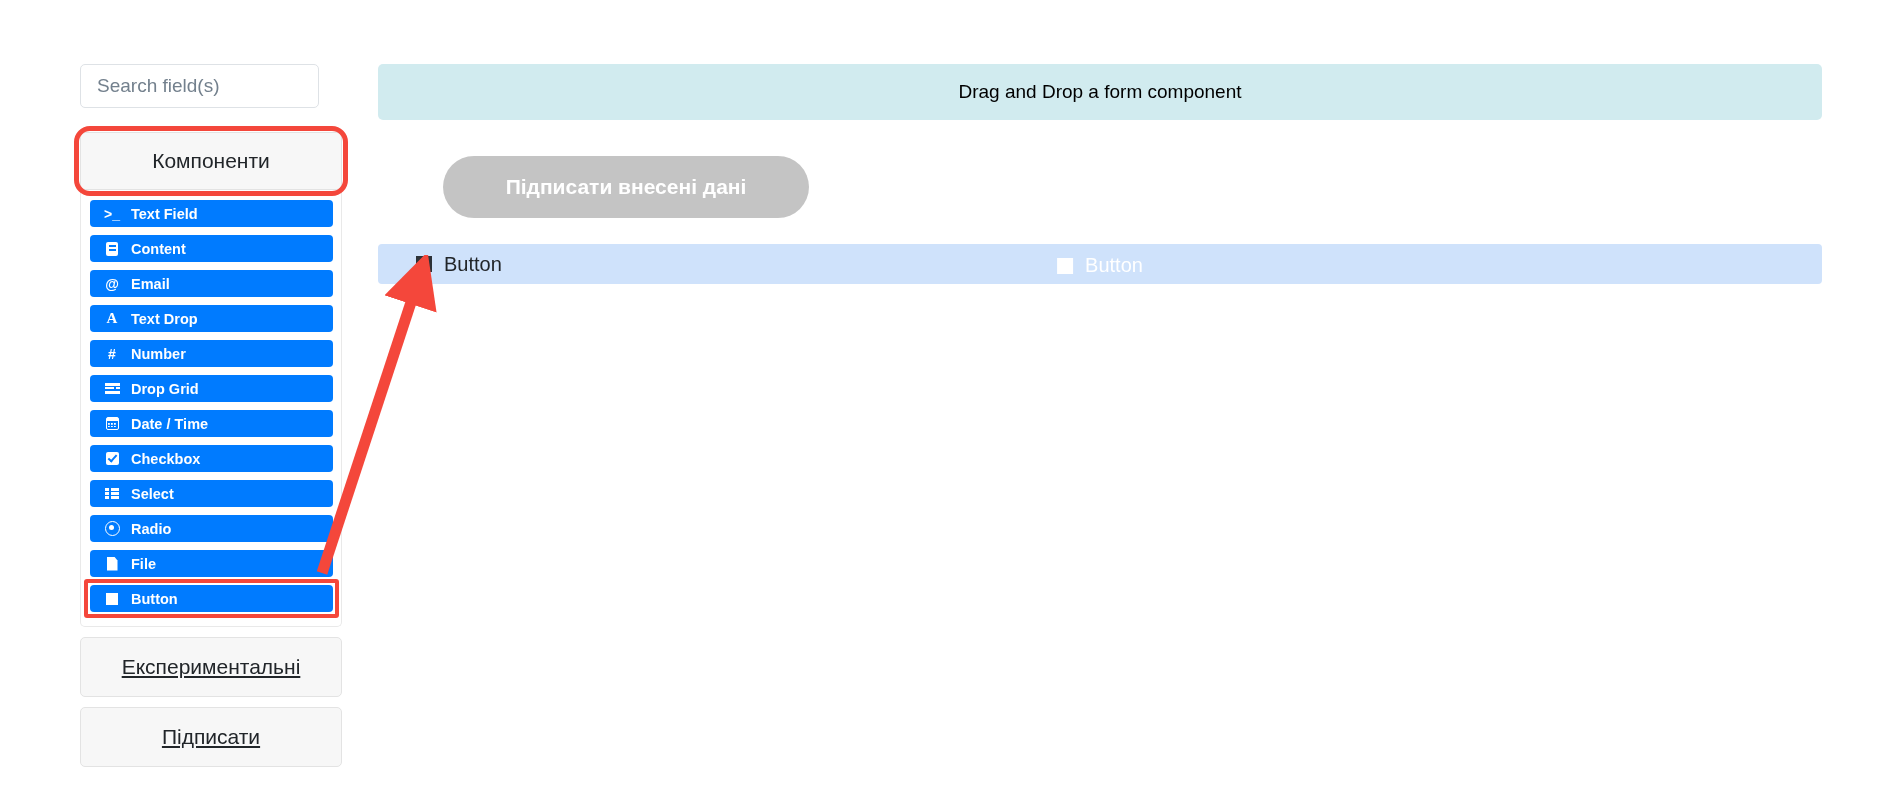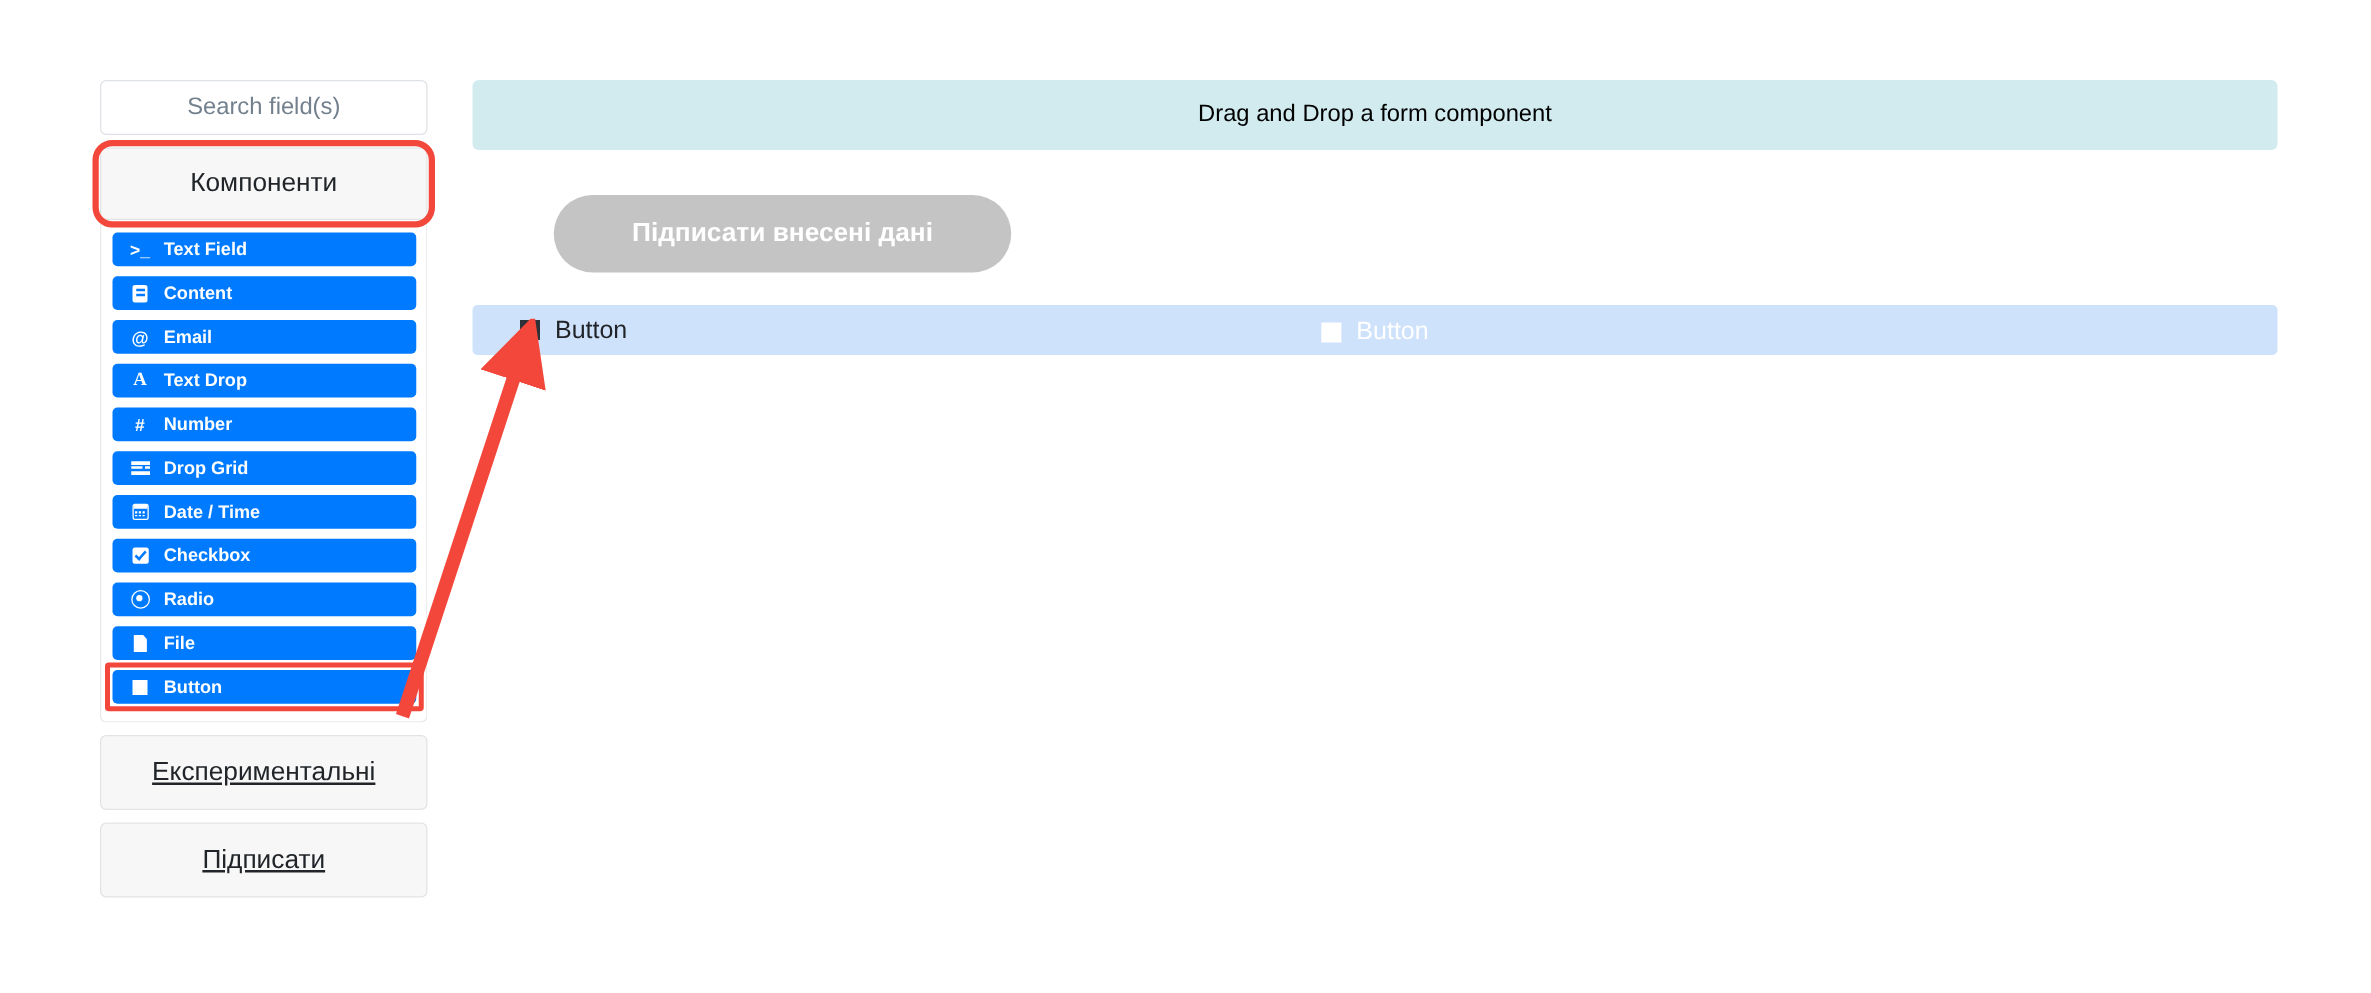--- a/index.html
+++ b/index.html
@@ -23,36 +23,35 @@
   .sidebar {
     position: absolute;
     left: 80px;
     top: 64px;
     width: 262px;
   }
 
   .search-input {
     box-sizing: border-box;
     display: block;
-    width: 262px;
+    width: 239px;
     height: 44px;
     padding: 12px 16px;
     font-size: 19px;
     color: #6c757d;
     background: #ffffff;
     border: 1px solid #dee2e6;
     border-radius: 5px;
     outline: none;
     font-family: "Liberation Sans", sans-serif;
-    text-align: center;
   }
   .search-input::placeholder { color: #73808d; opacity: 1; }
 
   .accordion {
-    margin-top: 10px;
+    margin-top: 24px;
     width: 309px;
   }
 
   .acc-header {
     box-sizing: border-box;
     width: 262px;
     height: 58px;
     background: #f7f7f7;
     border: 1px solid #e3e3e3;
     border-radius: 5px;
@@ -387,20 +386,26 @@
           <span>Date / Time</span>
         </div>
 
         <div class="comp-btn">
           <span class="ic">
               <i class="chk-icon"></i>
             </span>
           <span>Checkbox</span>
         </div>
 
+        <div class="comp-btn">
+          <span class="ic">
+              <i class="list-icon"></i>
+            </span>
+          <span>Select</span>
+        </div>
 
         <div class="comp-btn">
           <span class="ic">
               <i class="radio-icon"></i>
             </span>
           <span>Radio</span>
         </div>
 
         <div class="comp-btn">
           <span class="ic">

